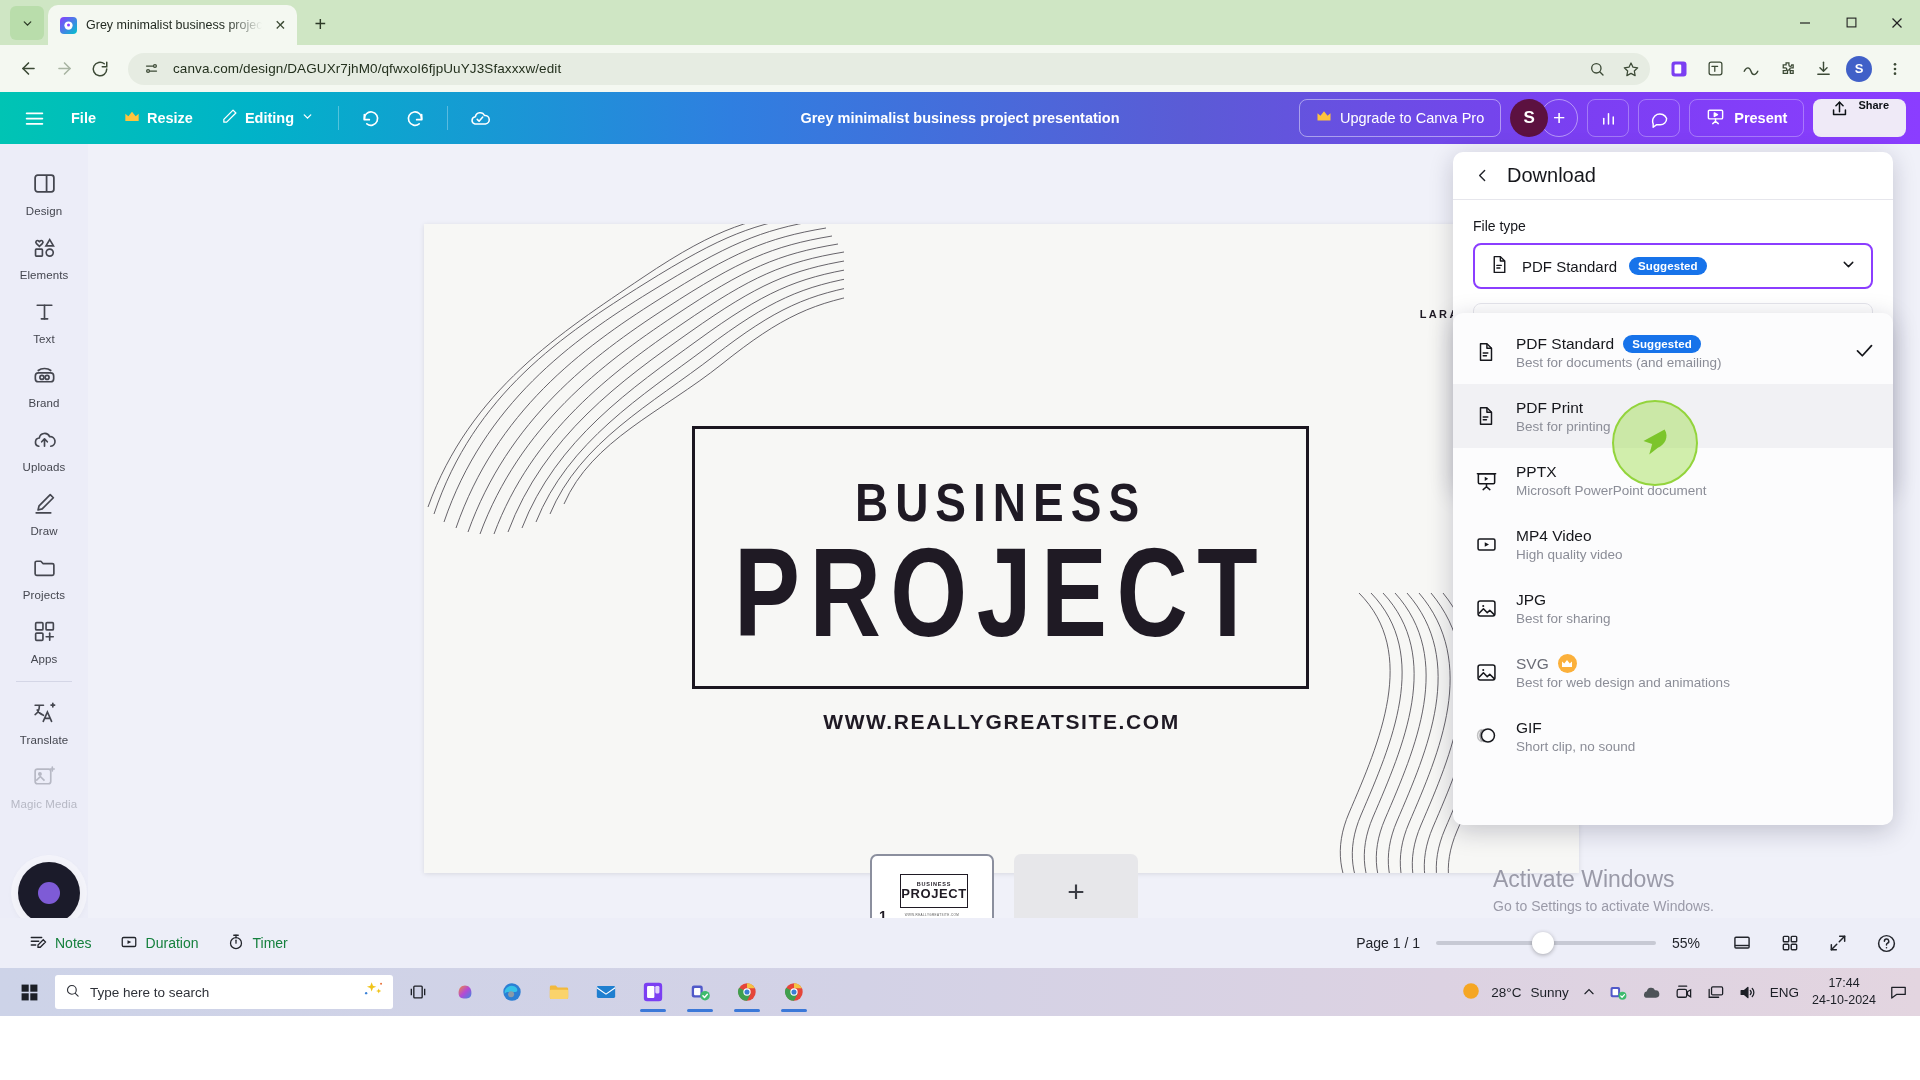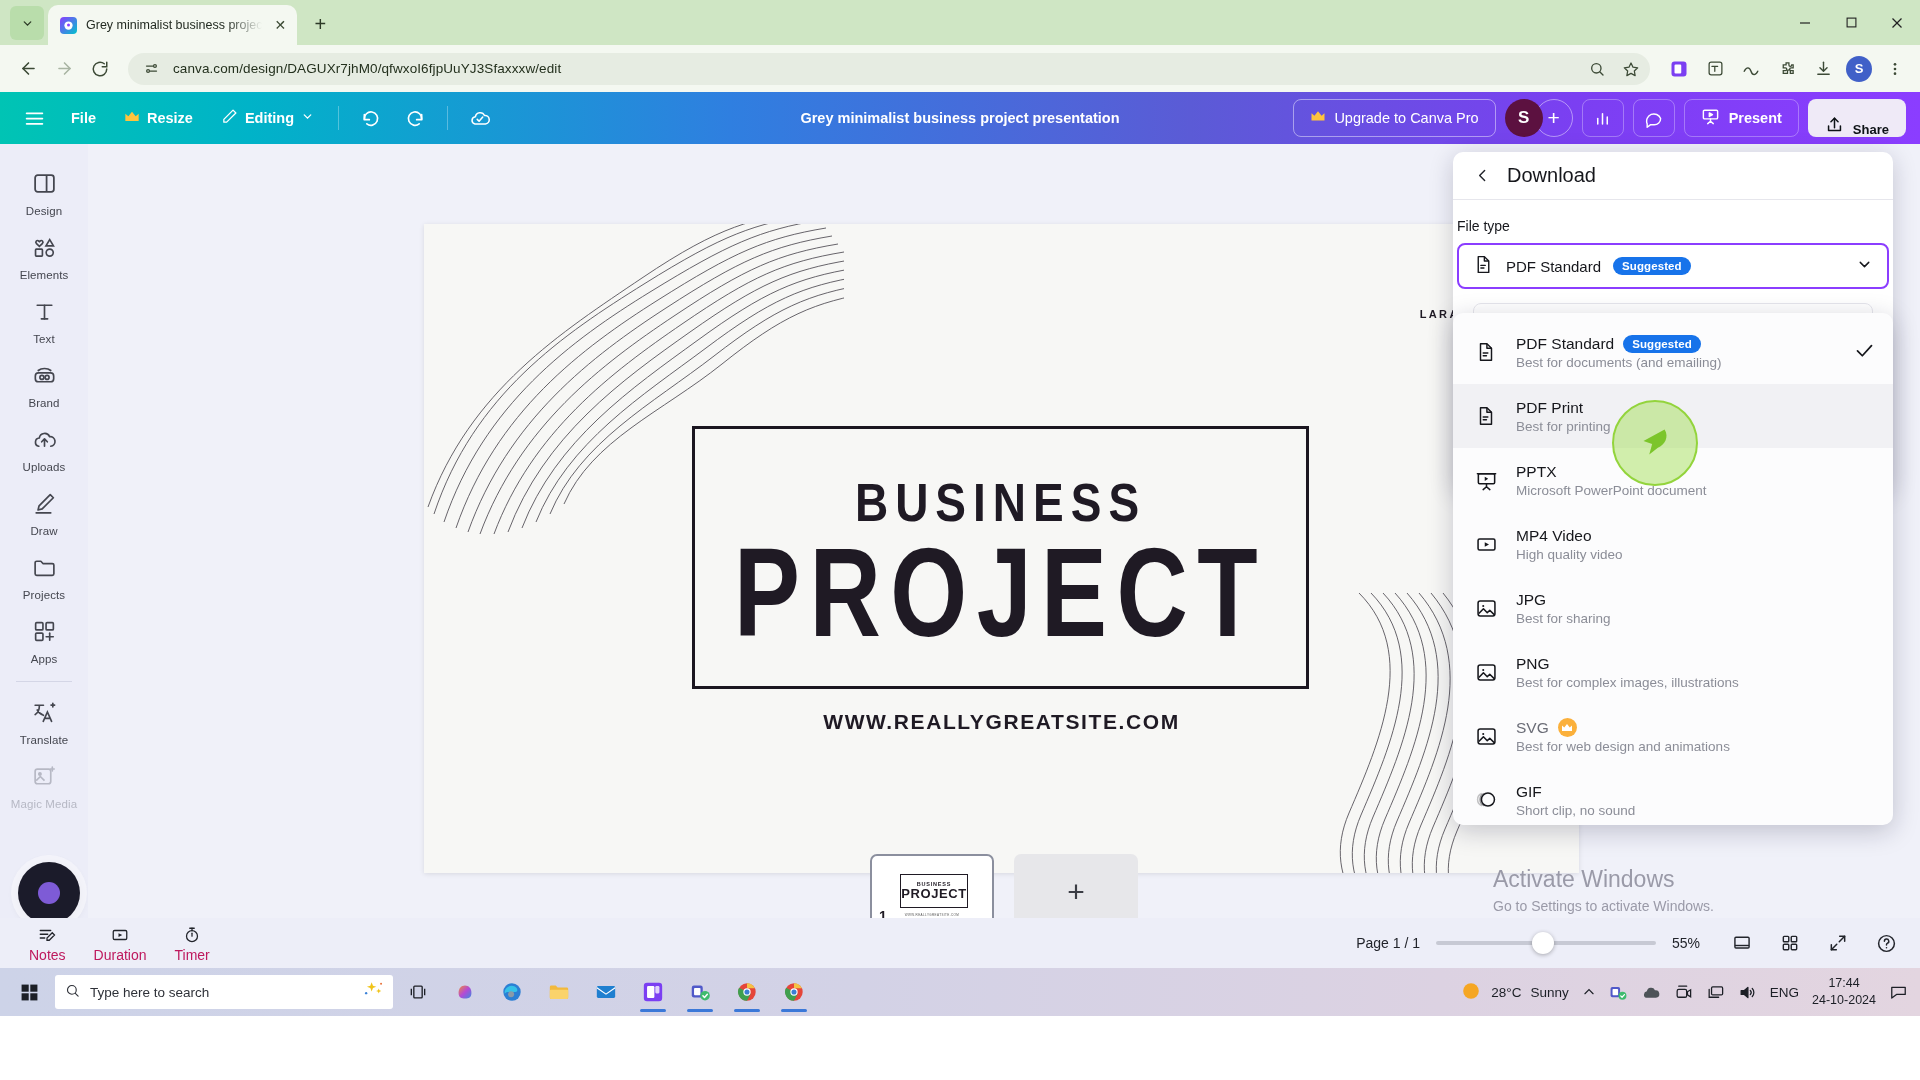--- a/index.html
+++ b/index.html
@@ -84,22 +84,22 @@
     border: 1px solid rgba(255,255,255,.45); border-radius: 8px; font-size: 14.5px; font-weight: 400; }
   .av-group { display: flex; align-items: center; }
   .av-user { width: 38px; height: 38px; border-radius: 50%; background: #5c1140; color: #fff;
     display: flex; align-items: center; justify-content: center; font-size: 17px; font-weight: 600; z-index: 2;}
   .av-plus { width: 38px; height: 38px; border-radius: 50%; border: 1px solid rgba(255,255,255,.45);
     display: flex; align-items: center; justify-content: center; font-size: 21px; margin-left: -8px; font-weight: 300;}
   .ct-sq { width: 42px; height: 38px; border: 1px solid rgba(255,255,255,.3); border-radius: 8px;
     display: flex; align-items: center; justify-content: center; }
   .present-btn { height: 38px; display: flex; align-items: center; gap: 9px; padding: 0 16px;
     border: 1px solid rgba(255,255,255,.3); border-radius: 8px; font-size: 14.5px; font-weight: 700; }
-  .share-btn { height: 38px; display: flex; align-items: flex-end; gap: 9px; padding: 0 17px;
-    background: #efeaf7; color: #0d1216; border-radius: 8px; font-size: 13px; font-weight: 700; }
+  .share-btn { height: 38px; display: flex; align-items: flex-start; gap: 9px; padding: 0 17px;
+    background: #efeaf7; color: #0d1216; border-radius: 8px; font-size: 11px; font-weight: 700; }
 
   
   .sidebar {
     position: absolute; left: 0; top: 144px; width: 88px; bottom: 78px;
     background: #ecedf8; display: flex; flex-direction: column; align-items: center;
     padding-top: 18px; gap: 2px; overflow: hidden;
   }
   .sb-item { width: 80px; display: flex; flex-direction: column; align-items: center;
     gap: 5px; padding: 9px 0 7px; border-radius: 9px; }
   .sb-label { font-size: 11.5px; color: #44464f; letter-spacing: .1px; }
@@ -147,40 +147,40 @@
   .pt-prj { font-size: 13px; font-weight: 700; letter-spacing: .6px; color: #1f1a24; line-height: 1.1;}
   .pt-url { position: absolute; left: 0; right: 0; top: 57px; text-align: center; font-size: 3px;
     letter-spacing: .4px; color: #555; }
   .pt-num { position: absolute; left: 7px; bottom: 4px; font-size: 14px; font-weight: 700; color: #1f1a24; }
   .add-page { width: 124px; height: 76px; background: #e7e7ea; border-radius: 7px;
     display: flex; align-items: center; justify-content: center; font-size: 30px; color: #3b3d45; font-weight: 300;}
 
   
   .bottom-bar { position: absolute; left: 0; bottom: 48px; width: 1920px; height: 50px;
     background: #edeef8; display: flex; align-items: center; padding: 0 18px; gap: 6px; }
-  .bb-btn { height: 34px; display: flex; align-items: center; padding: 0 11px;
-    border-radius: 7px; font-size: 14px; color: #be185d; flex-direction: column; }
+  .bb-btn { height: 34px; display: flex; align-items: center; gap: 8px; padding: 0 11px;
+    border-radius: 7px; font-size: 14px; color: #15803d; }
   .bb-right { margin-left: auto; display: flex; align-items: center; gap: 16px; }
   .page-ind { font-size: 14px; color: #22242b; }
   .zoom-slider { width: 220px; height: 18px; display: flex; align-items: center; position: relative; }
   .zs-track { position: absolute; left: 0; right: 0; height: 4px; background: #c7c9d4; border-radius: 2px; }
   .zs-knob { position: absolute; left: 96px; width: 22px; height: 22px; border-radius: 50%;
     background: #fff; box-shadow: 0 1px 4px rgba(0,0,0,.3); }
   .zoom-pct { font-size: 14px; color: #22242b; min-width: 38px; }
   .bb-icon { width: 32px; height: 32px; display: flex; align-items: center; justify-content: center;
     color: #22242b; }
 
   
   .dl-panel { position: absolute; right: 27px; top: 152px; width: 440px; height: 338px;
     background: #fff; border-radius: 10px; box-shadow: 0 5px 24px rgba(20,20,50,.20); overflow: hidden; z-index: 30; }
   .dl-head { height: 48px; display: flex; align-items: center; gap: 12px; padding: 0 16px;
     border-bottom: 1px solid #e6e6ec; }
   .dl-back { width: 26px; height: 26px; display: flex; align-items: center; justify-content: center; color: #22242b; }
   .dl-title { font-size: 20px; font-weight: 400; color: #16171c; }
-  .dl-body { padding: 18px 4px 0; }
+  .dl-body { padding: 18px 20px 0; }
   .dl-label { font-size: 14px; color: #16171c; margin-bottom: 9px; }
   .dl-select { height: 46px; border: 2px solid #8b3dff; border-radius: 8px;
     display: flex; align-items: center; padding: 0 14px; gap: 12px; }
   .dl-sel-name { font-size: 15px; color: #16171c; }
   .badge-sugg { background: #1773ea; color: #fff; font-size: 11.5px; font-weight: 700;
     padding: 3px 9px; border-radius: 10px; letter-spacing: .1px; }
   .dl-chev { margin-left: auto; color: #16171c; }
   .dl-ghost { margin: 14px 20px 0; height: 46px; border: 1px solid #e6e6ec; border-radius: 8px; }
 
   
@@ -797,33 +797,20 @@
             <circle cx="8.6" cy="9.4" r="1.1" fill="#16171c" stroke="none"></circle>
             <path d="M4 17.2l4.8-5 4 4.2 2.6-2.6 4.6 4.6"></path>
           </svg>
       </span>
       <span class="opt-txt">
         <span class="opt-name">JPG</span>
         <span class="opt-desc">Best for sharing</span>
       </span>
     </div>
 
-    <div class="opt">
-      <span class="opt-ico">
-        <svg width="23" height="23" viewBox="0 0 24 24" fill="none" stroke="#16171c" stroke-width="1.6" stroke-linejoin="round">
-            <rect x="3.2" y="4.2" width="17.6" height="15.6" rx="2.2"></rect>
-            <circle cx="8.6" cy="9.4" r="1.1" fill="#16171c" stroke="none"></circle>
-            <path d="M4 17.2l4.8-5 4 4.2 2.6-2.6 4.6 4.6"></path>
-          </svg>
-      </span>
-      <span class="opt-txt">
-        <span class="opt-name">PNG</span>
-        <span class="opt-desc">Best for complex images, illustrations</span>
-      </span>
-    </div>
 
     <div class="opt muted">
       <span class="opt-ico">
         <svg width="23" height="23" viewBox="0 0 24 24" fill="none" stroke="#16171c" stroke-width="1.6" stroke-linejoin="round">
             <rect x="3.2" y="4.2" width="17.6" height="15.6" rx="2.2"></rect>
             <circle cx="8.6" cy="9.4" r="1.1" fill="#16171c" stroke="none"></circle>
             <path d="M4 17.2l4.8-5 4 4.2 2.6-2.6 4.6 4.6"></path>
           </svg>
       </span>
       <span class="opt-txt">

